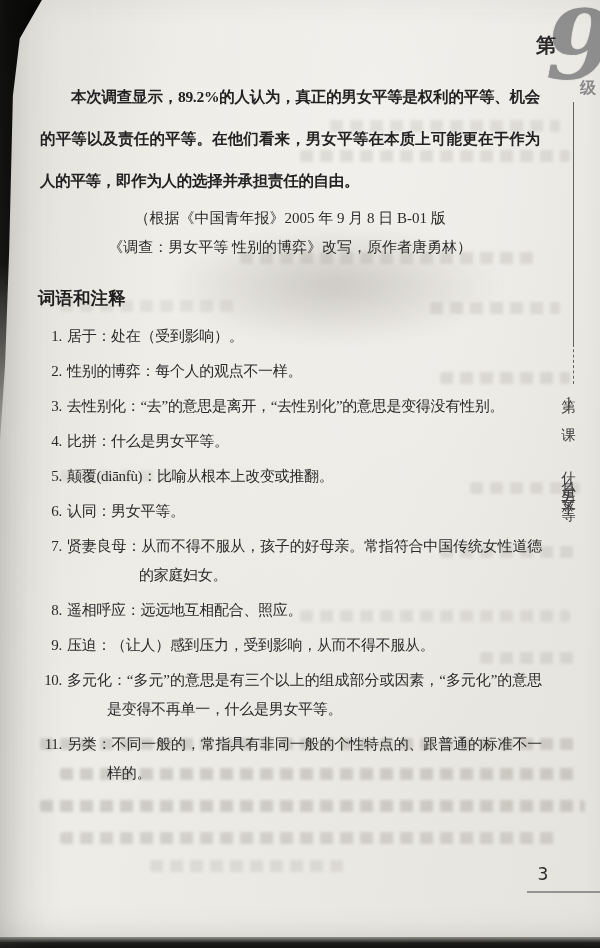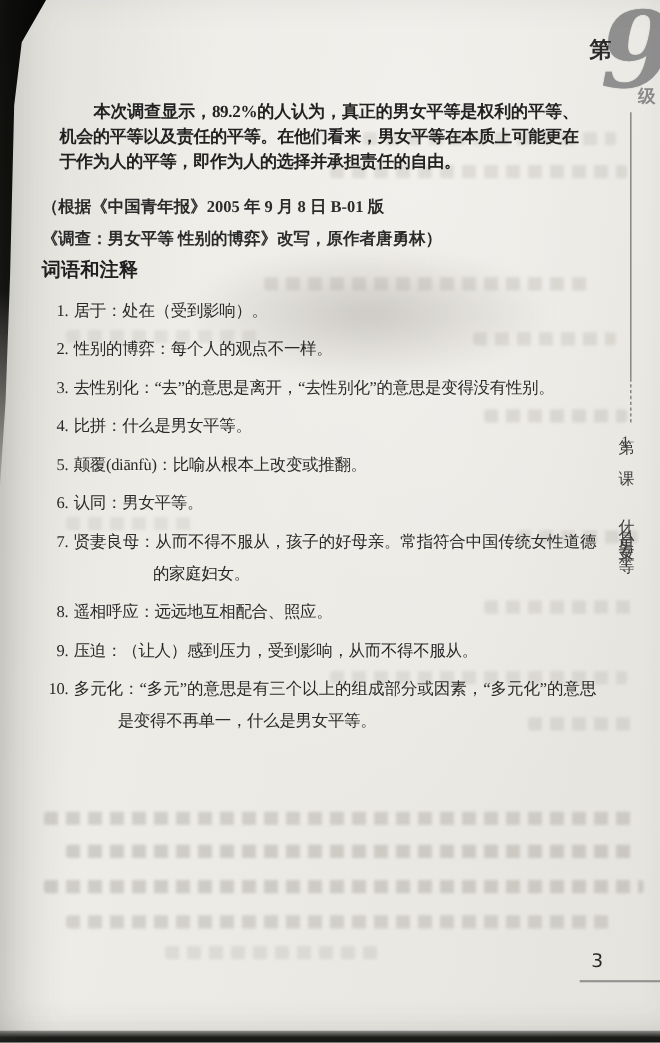--- a/index.html
+++ b/index.html
@@ -46,26 +46,26 @@
   .vline-dash{position:absolute;left:573px;top:344px;height:40px;width:0;border-left:1.5px dashed rgba(75,75,73,.85);}
   .side-text{
     position:absolute;top:388px;left:561px;
     writing-mode:vertical-rl;text-orientation:upright;
     font-size:14.5px;letter-spacing:6px;color:#3b3b3b;line-height:1;
   }
   .side-lesson{margin-bottom:16px;}
   
   .content{position:absolute;left:38px;top:74px;width:504px;}
   .intro-para{
-    margin:16px;font-size:15.5px;line-height:23px;letter-spacing:-.3px;
+    margin:2px;font-size:15.5px;line-height:42px;letter-spacing:-.3px;
     font-weight:600;text-indent:2em;text-align:justify;color:#222;
   }
-  .source{margin-top:2px;text-align:left;font-size:15px;line-height:29px;color:#2b2b2b;font-weight:700;}
+  .source{margin-top:2px;text-align:center;font-size:15px;line-height:29px;color:#2b2b2b;font-weight:400;}
   .notes-heading{
-    margin:0 0 0 0;font-family:"DejaVu Sans","Liberation Sans",sans-serif;
+    margin:24px 0 0 0;font-family:"DejaVu Sans","Liberation Sans",sans-serif;
     font-size:17.5px;font-weight:700;color:#1f1f1f;
   }
   .notes-list{margin-top:12px;}
   .note-item{display:flex;font-size:15px;line-height:29px;margin-bottom:6px;letter-spacing:-.3px;color:#2a2a2a;}
   .note-num{flex:none;width:24px;margin-right:5px;text-align:right;}
   .note-text{flex:1;text-align:justify;padding-left:40px;text-indent:-40px;}
   .note-text.hang-wide{padding-left:72px;text-indent:-72px;}
   
   .pagenum{position:absolute;top:864px;left:532px;width:22px;text-align:center;font-size:17px;color:#2a2a2a;font-family:"DejaVu Sans","Liberation Sans",sans-serif;}
   .pagenum-rule{position:absolute;top:891px;left:527px;width:73px;height:1.5px;background:#949494;}
@@ -152,19 +152,23 @@
         <span class="note-text">遥相呼应：远远地互相配合、照应。</span>
       </div>
       <div class="note-item">
         <span class="note-num">9.</span>
         <span class="note-text">压迫：（让人）感到压力，受到影响，从而不得不服从。</span>
       </div>
       <div class="note-item">
         <span class="note-num">10.</span>
         <span class="note-text">多元化：“多元”的意思是有三个以上的组成部分或因素，“多元化”的意思是变得不再单一，什么是男女平等。</span>
       </div>
+      <div class="note-item">
+        <span class="note-num">11.</span>
+        <span class="note-text">另类：不同一般的，常指具有非同一般的个性特点的、跟普通的标准不一样的。</span>
+      </div>
     </div>
   </div>
 
   <div class="pagenum">3</div>
   <div class="pagenum-rule"></div>
 
 </div>
 
 </body></html>

